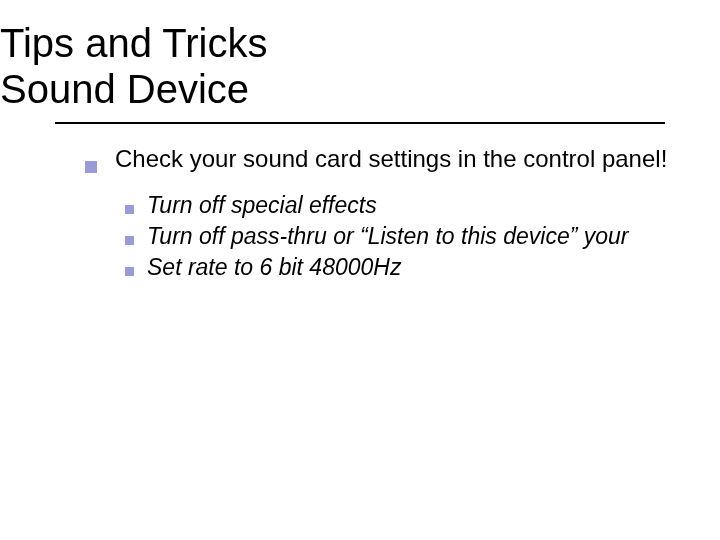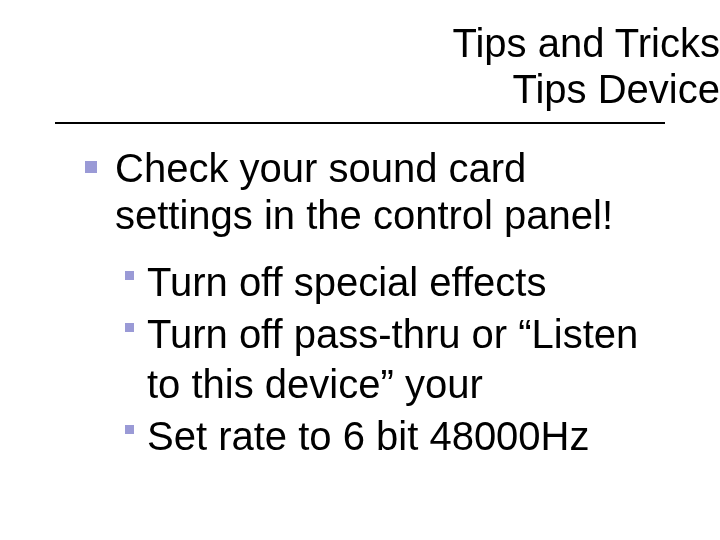--- a/index.html
+++ b/index.html
@@ -16,21 +16,21 @@
     position: relative;
     width: 720px;
     height: 540px;
     box-sizing: border-box;
   }
   .title-block {
     position: absolute;
     top: 20px;
     left: 0;
     width: 720px;
-    text-align: right;
+    text-align: left;
   }
   .title-line {
     font-size: 40px;
     line-height: 1.15;
     font-weight: 400;
     letter-spacing: 0px;
   }
   .title-rule {
     position: absolute;
     left: 55px;
@@ -40,58 +40,59 @@
     border-top: 2px solid #000;
   }
   .content {
     position: absolute;
     top: 145px;
     left: 115px;
     width: 560px;
   }
   .l1 {
     position: relative;
-    font-size: 40px;
+    font-size: 24px;
     line-height: 1.18;
     margin-bottom: 18px;
   }
   .l1 .bullet {
     position: absolute;
     left: -30px;
     top: 16px;
     width: 12px;
     height: 12px;
     background: #9a9ad6;
   }
   .l2-group {
     margin-left: 32px;
   }
   .l2 {
     position: relative;
-    font-size: 40px;
+    font-size: 23px;
     line-height: 1.25;
     margin-bottom: 2px;
+    font-style: italic;
   }
   .l2 .bullet {
     position: absolute;
     left: -22px;
     top: 14px;
     width: 9px;
     height: 9px;
     background: #9a9ad6;
   }
 </style>
 </head>
 <body>
 
 <div class="slide">
 
   <div class="title-block">
     <div class="title-line">Tips and Tricks</div>
-    <div class="title-line">Tips Device</div>
+    <div class="title-line">Sound Device</div>
   </div>
   <div class="title-rule"></div>
 
   <div class="content">
 
     <div class="l1">
       <span class="bullet"></span>
       <span>Check your sound card settings in the control panel!</span>
     </div>
 

